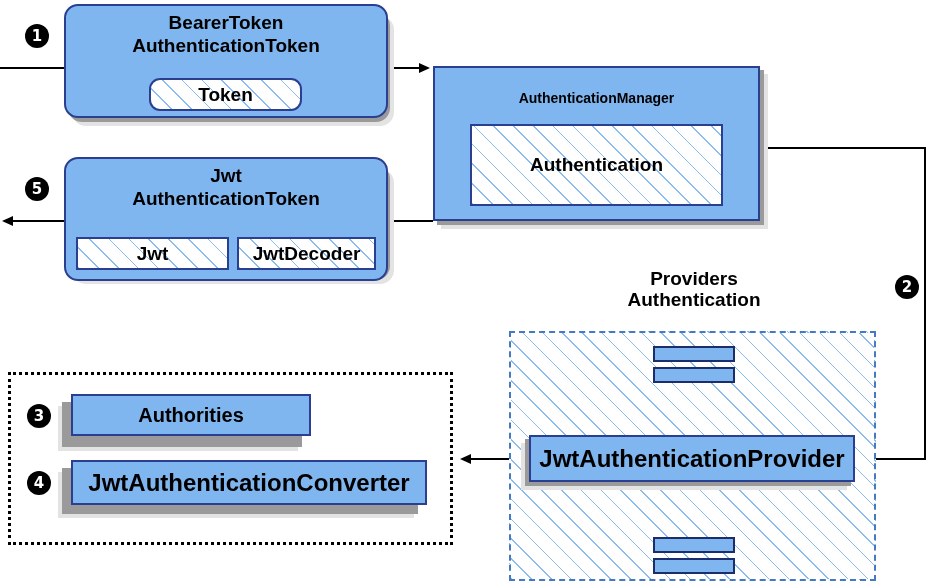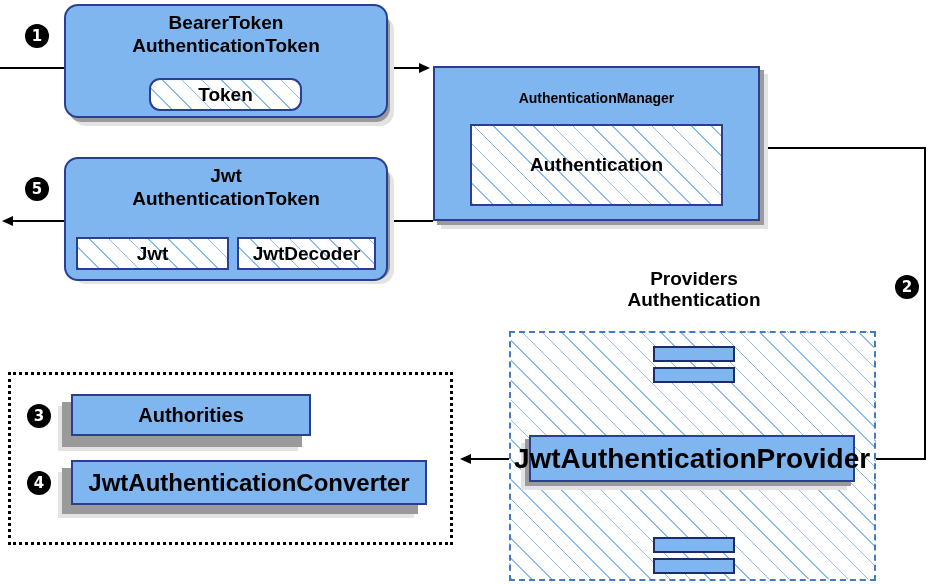--- a/index.html
+++ b/index.html
@@ -201,21 +201,21 @@
 
   <div class="mini-bar" style="left:653px; top:346px; width:82px; height:16px;"></div>
   <div class="mini-bar" style="left:653px; top:367px; width:82px; height:16px;"></div>
 
   <div class="mini-bar" style="left:653px; top:537px; width:82px; height:16px;"></div>
   <div class="mini-bar" style="left:653px; top:558px; width:82px; height:16px;"></div>
 
   <div class="shadow-light" style="left:521px; top:443px; width:326px; height:47px;"></div>
   <div class="shadow-dark" style="left:525px; top:439px; width:326px; height:47px;"></div>
   <div class="cbox" style="left:529px; top:435px; width:326px; height:47px; justify-content:center;">
-    <span style="font-size:28px;">JwtAuthenticationProvider</span>
+    <span style="font-size:24px;">JwtAuthenticationProvider</span>
   </div>
 
   <div class="dotted-container" style="left:8px; top:372px; width:445px; height:173px;"></div>
 
   <div class="shadow-light" style="left:58px; top:406px; width:240px; height:45px;"></div>
   <div class="shadow-dark" style="left:62px; top:402px; width:240px; height:45px;"></div>
   <div class="cbox" style="left:71px; top:394px; width:240px; height:42px; justify-content:center;">
     <span style="font-size:20px;">Authorities</span>
   </div>
   <div class="step" style="left:27px; top:404px;">3</div>

